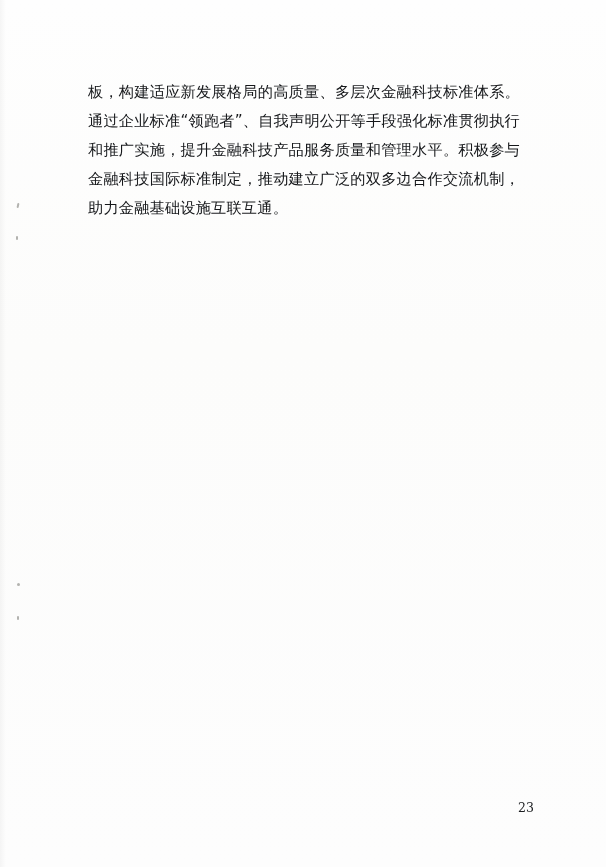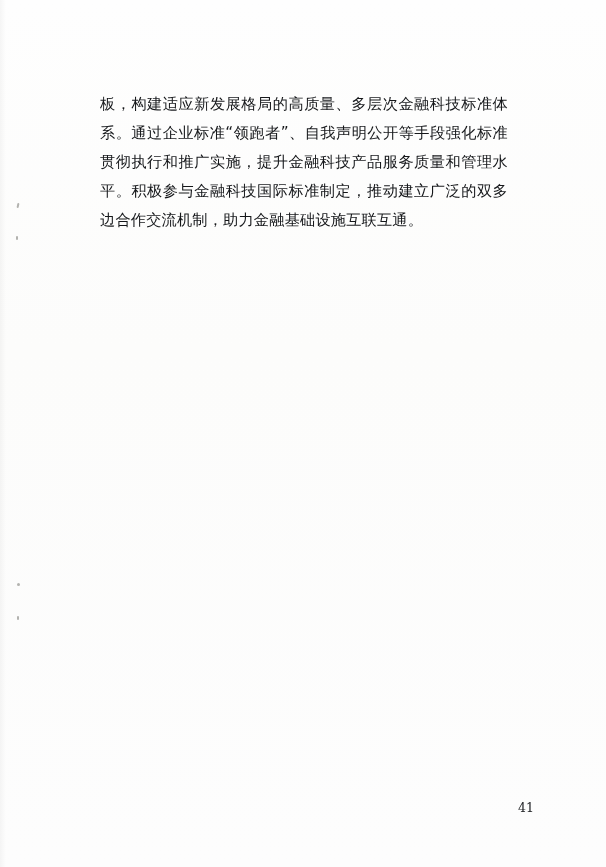--- a/index.html
+++ b/index.html
@@ -34,21 +34,21 @@
     font-size: 15.2px;
     line-height: 29px;
     color: #15171a;
     letter-spacing: 0.2px;
     text-align: justify;
     text-justify: inter-ideograph;
     font-family: "DejaVu Sans", sans-serif;
     font-weight: 500;
   }
   .body-text p {
-    margin: 12px;
+    margin: 0;
     text-indent: 0;
   }
   .page-number {
     position: absolute;
     right: 72px;
     bottom: 52px;
     font-size: 12.5px;
     color: #1b1d20;
     font-family: "DejaVu Serif", serif;
   }
@@ -82,14 +82,14 @@
 
   <div class="speck speck-a"></div>
   <div class="speck speck-b"></div>
   <div class="speck speck-c"></div>
   <div class="speck speck-d"></div>
 
   <div class="body-text">
     <p>板，构建适应新发展格局的高质量、多层次金融科技标准体系。通过企业标准“领跑者”、自我声明公开等手段强化标准贯彻执行和推广实施，提升金融科技产品服务质量和管理水平。积极参与金融科技国际标准制定，推动建立广泛的双多边合作交流机制，助力金融基础设施互联互通。</p>
   </div>
 
-  <div class="page-number">41</div>
+  <div class="page-number">23</div>
 </div>
 
 </body></html>

